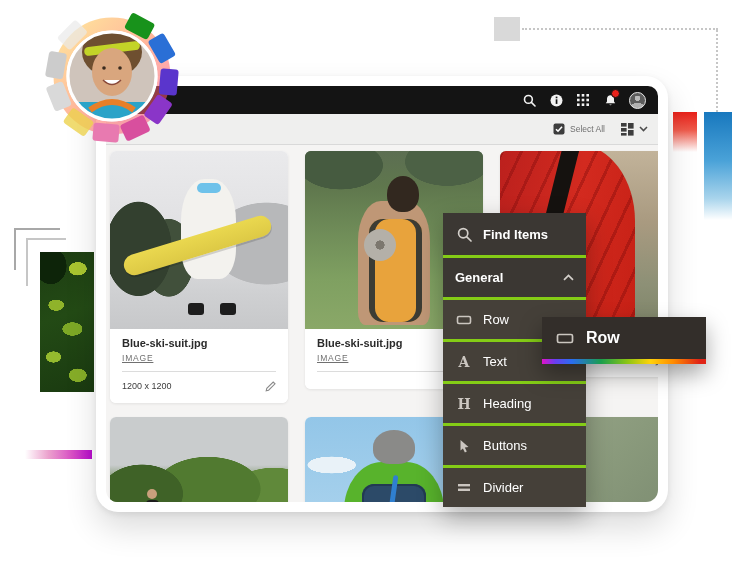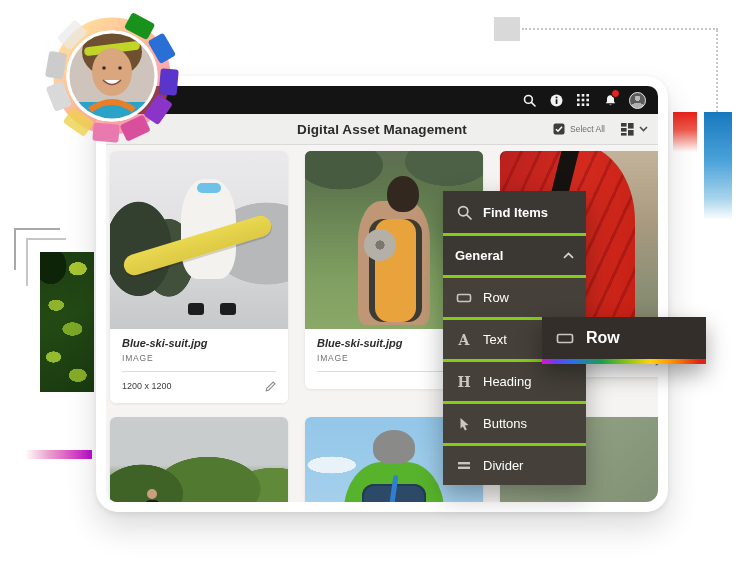--- a/index.html
+++ b/index.html
@@ -49,22 +49,22 @@
   .toolbar-right{position:absolute;right:10px;top:0;height:100%;display:flex;align-items:center;gap:16px;}
   .select-all{display:flex;align-items:center;gap:5px;cursor:pointer;}
   .select-all-label{font-size:8.5px;color:#6f6f6f;}
   .view-toggle{display:flex;align-items:center;gap:5px;cursor:pointer;}
   .assets{position:relative;height:357px;background:#f5f4f3;border-radius:0 0 12px 12px;overflow:hidden;}
   
   .card{position:absolute;width:178px;background:#ffffff;border-radius:6px;overflow:hidden;
     box-shadow:0 1px 3px rgba(0,0,0,.08);}
   .card-img{height:178px;position:relative;overflow:hidden;}
   .card-meta{padding:8px 12px 10px 12px;background:#fff;}
-  .card-name{font-size:11px;font-weight:700;color:#2b2b2b;font-style:italic;}
-  .card-type{font-size:8.5px;color:#707070;letter-spacing:.8px;margin-top:4px;}
+  .card-name{font-size:11px;font-weight:700;color:#2b2b2b;}
+  .card-type{font-size:8.5px;color:#707070;letter-spacing:.8px;margin-top:4px;text-decoration:underline;}
   .card-line{height:1px;background:#dcdcdc;margin:8px 0 7px 0;}
   .card-dims-row{display:flex;align-items:center;justify-content:space-between;height:14px;}
   .card-dims{font-size:9px;color:#3c3c3c;}
   .r1{top:6px;} .r2{top:272px;height:160px;border-radius:6px;}
   .c1{left:4px;} .c2{left:199px;} .c3{left:394px;}
   .r2 .card-img{height:160px;}
   
   .ph{position:absolute;inset:0;}
   .ph-snow{background:
       radial-gradient(60px 85px at 16% 55%,#33402f 0 55%,rgba(0,0,0,0) 56%),
@@ -105,21 +105,21 @@
       radial-gradient(40px 14px at 15% 30%,#e9f2f8 0 60%,rgba(0,0,0,0) 61%),
       linear-gradient(180deg,#93c6e8 0%,#a5d0ec 55%,#cfe4ef 75%,#dde8ee 100%);}
   .gj-body{position:absolute;left:22%;top:28%;width:56%;height:80%;background:#58b32c;border-radius:38% 38% 8% 8%;}
   .gj-head{position:absolute;left:38%;top:8%;width:42px;height:34px;background:#8a8a88;border-radius:50% 50% 40% 40%;}
   .gj-pack{position:absolute;left:32%;top:42%;width:36%;height:62%;background:#2c4a68;border-radius:12px;
     box-shadow:inset 0 0 0 2px #223a52;}
   .gj-strap{position:absolute;left:47%;top:36%;width:5px;height:40%;background:#2f7fd0;border-radius:3px;transform:rotate(8deg);}
   .ph-rock{background:linear-gradient(135deg,#9aa78b 0%,#8a9a7c 45%,#76866c 100%);}
   .pencil{cursor:pointer;}
   
-  .menu{position:absolute;left:443px;top:191px;width:143px;z-index:30;background:#3b3733;
+  .menu{position:absolute;left:443px;top:213px;width:143px;z-index:30;background:#3b3733;
     box-shadow:0 10px 24px rgba(0,0,0,.30);}
   .menu-row{height:42px;display:flex;align-items:center;box-sizing:border-box;padding:0 12px;gap:10px;cursor:pointer;}
   .menu-row + .menu-row{border-top:3px solid #84cc16;}
   .menu-label{font-size:13px;color:#ffffff;}
   .menu-label.bold{font-weight:700;}
   .menu-item{background:#454039;}
   .menu-chevron{margin-left:auto;display:flex;align-items:center;}
   .mi-ic{width:18px;display:flex;align-items:center;justify-content:center;flex:none;}
   .glyph-ic{font-family:"DejaVu Serif","Liberation Serif",serif;font-size:14px;font-weight:700;color:#cbc6c0;}
   
@@ -215,21 +215,20 @@
       <svg width="13" height="13" viewBox="0 0 13 13">
           <path d="M6.5 1.2c-2.2 0-3.5 1.6-3.5 3.6v2.8L1.8 9.3h9.4L10 7.6V4.8c0-2-1.3-3.6-3.5-3.6z" fill="#f2f2f2"></path>
           <path d="M5.3 10.4a1.3 1.3 0 0 0 2.4 0z" fill="#f2f2f2"></path>
         </svg>
       <span class="bell-badge"></span>
     </span>
     <span class="tb-avatar"></span>
   </div>
 
   <div class="toolbar">
-    <span class="toolbar-title">Digital Asset Management</span>
     <span class="toolbar-right">
       <span class="select-all">
         <svg width="12" height="12" viewBox="0 0 12 12">
             <rect x="0.5" y="0.5" width="11" height="11" rx="2" fill="#3d3d3d"></rect>
             <path d="M3 6.2 L5 8.2 L9 3.8" fill="none" stroke="#ffffff" stroke-width="1.6"></path>
           </svg>
         <span class="select-all-label">Select All</span>
       </span>
       <span class="view-toggle">
         <svg width="13" height="13" viewBox="0 0 13 13">

